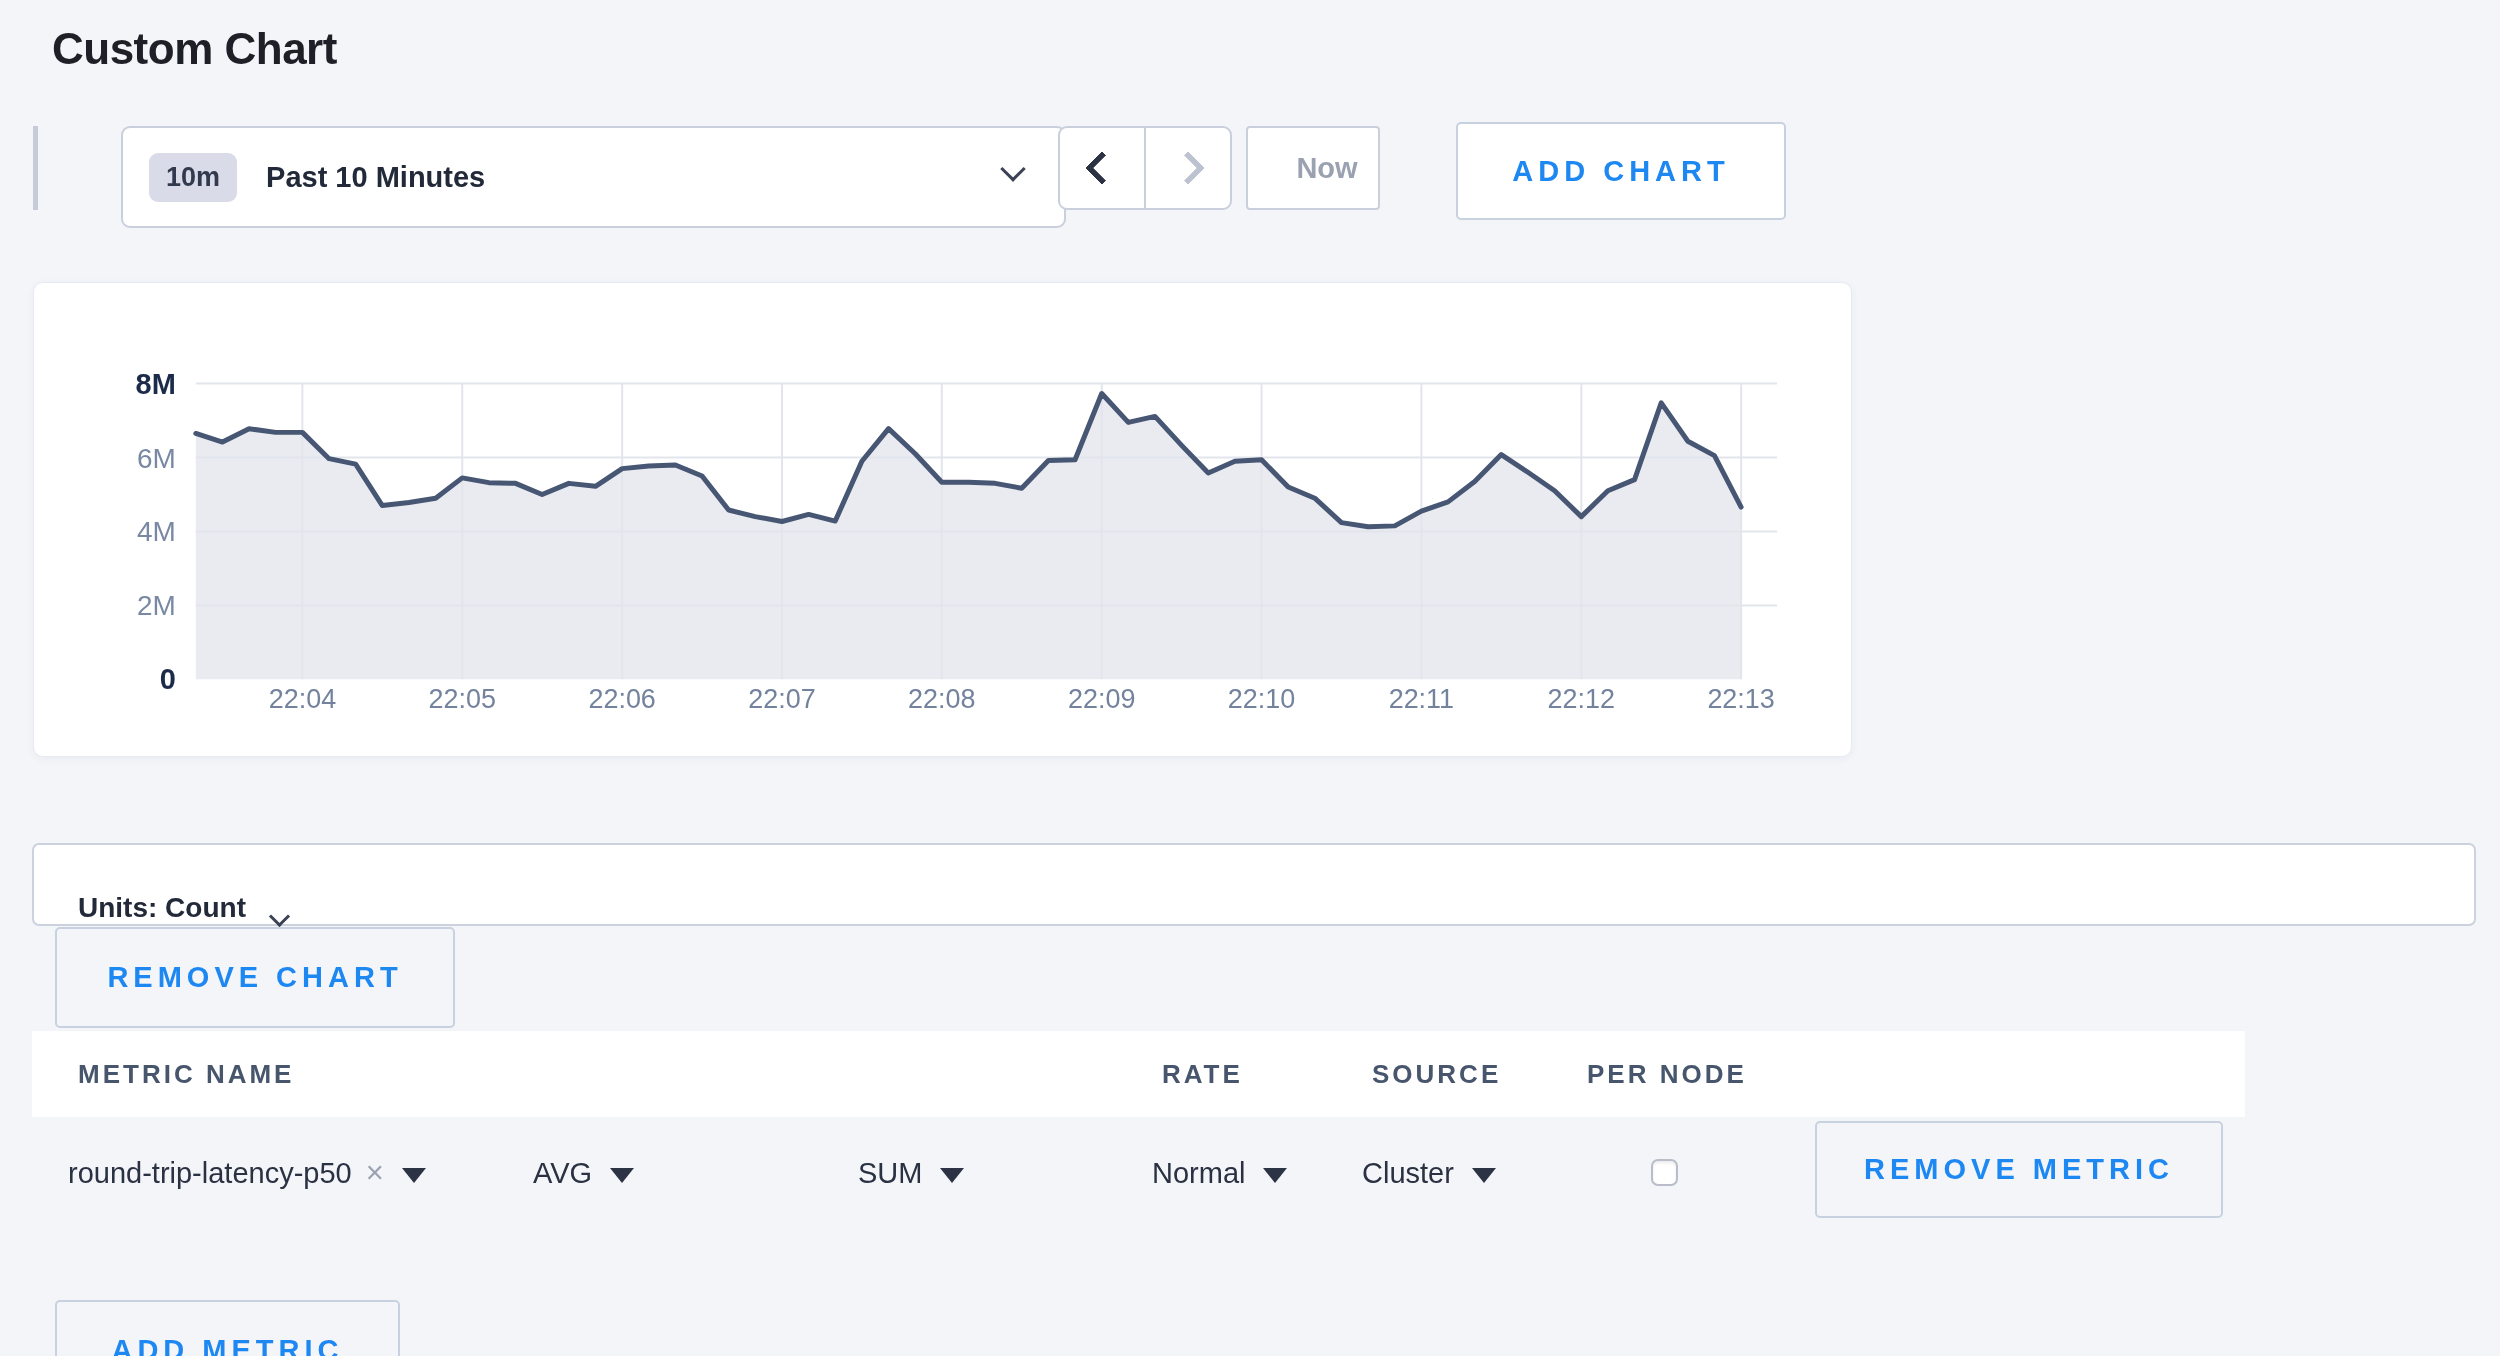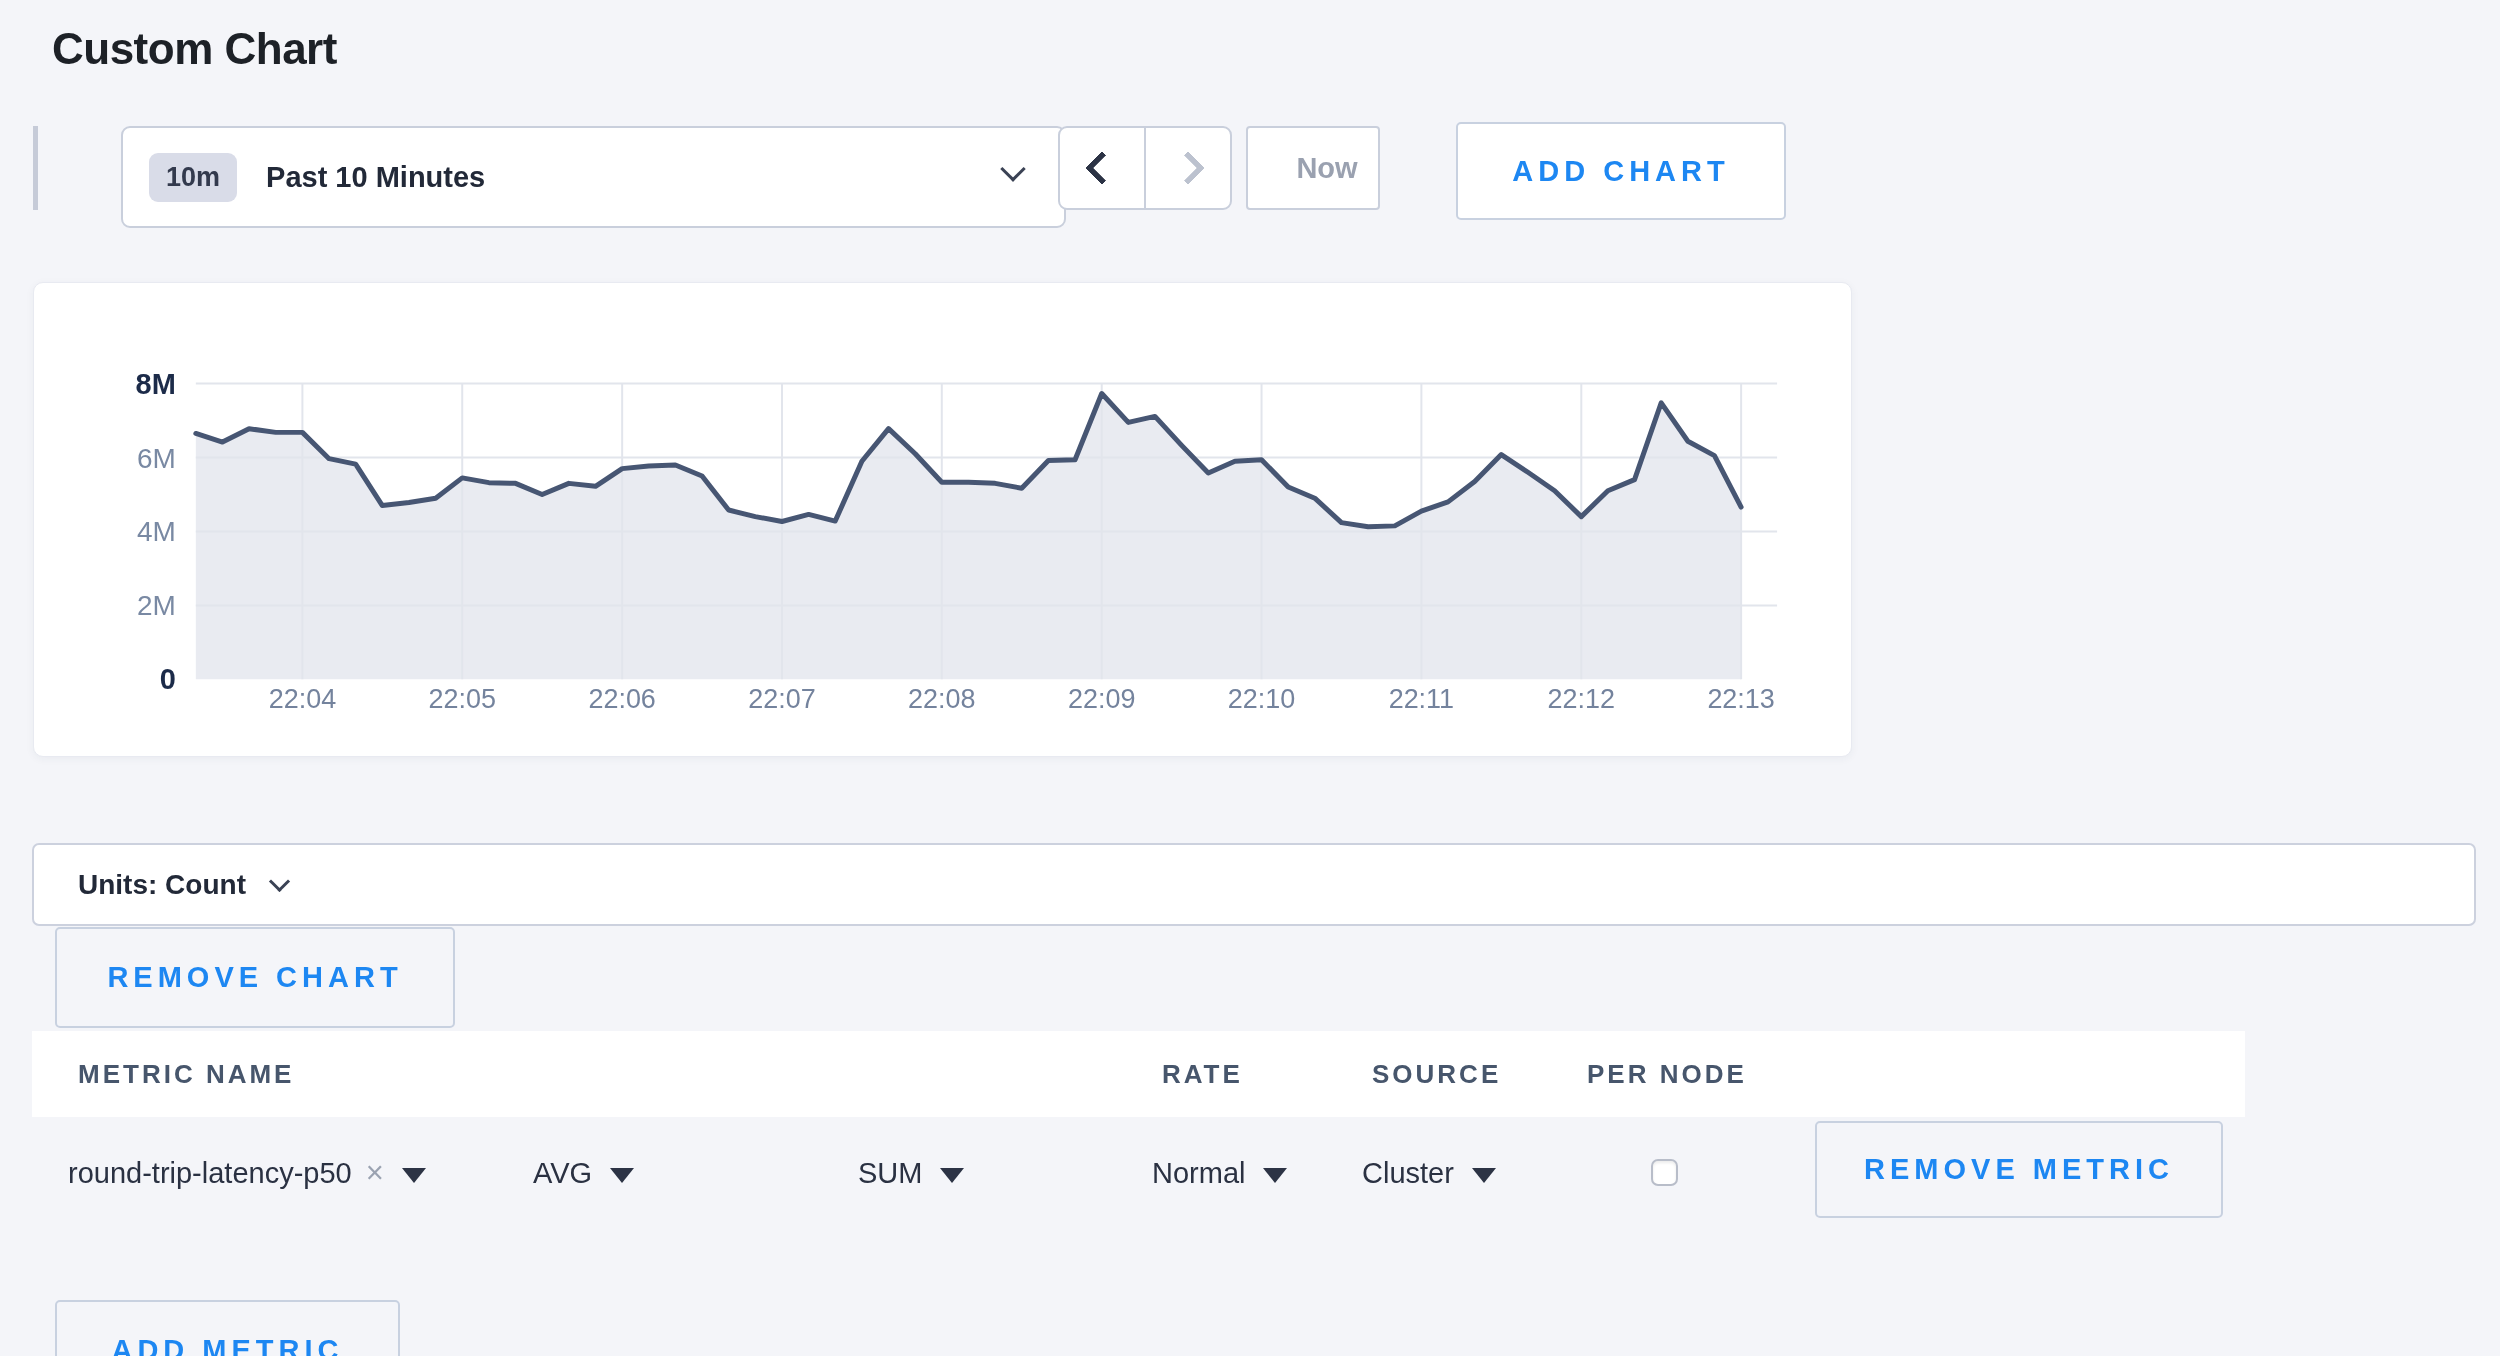--- a/index.html
+++ b/index.html
@@ -58,21 +58,21 @@
     left:33px;top:282px;width:1819px;height:475px;background:#fff;
     border:1px solid #e8eaf1;border-radius:10px;box-sizing:border-box;
     box-shadow:0 2px 8px rgba(40,50,80,0.05);
   }
   .chart-card svg{display:block;width:100%;height:100%;}
   svg text{font-family:"Liberation Sans", sans-serif;}
   
   .units-bar{
     left:32px;top:843px;width:2444px;height:83px;background:#fff;
     border:2px solid #ccd1de;border-radius:7px;box-sizing:border-box;
-    display:flex;align-items:center;cursor:pointer;
+    display:flex;align-items:flex-end;cursor:pointer;
   }
   .units-label{margin-left:44px;font-size:28px;font-weight:700;color:#222938;}
   .units-bar .chev-down{width:12px;height:12px;margin-left:26px;margin-top:-6px;}
   .remove-chart-btn{left:55px;top:927px;width:400px;height:101px;}
   
   .table-header{left:32px;top:1031px;width:2213px;height:86px;background:#fff;}
   .th{
     position:absolute;top:0;height:86px;line-height:86px;
     font-size:26px;font-weight:700;letter-spacing:3px;color:#47566c;white-space:nowrap;
   }

